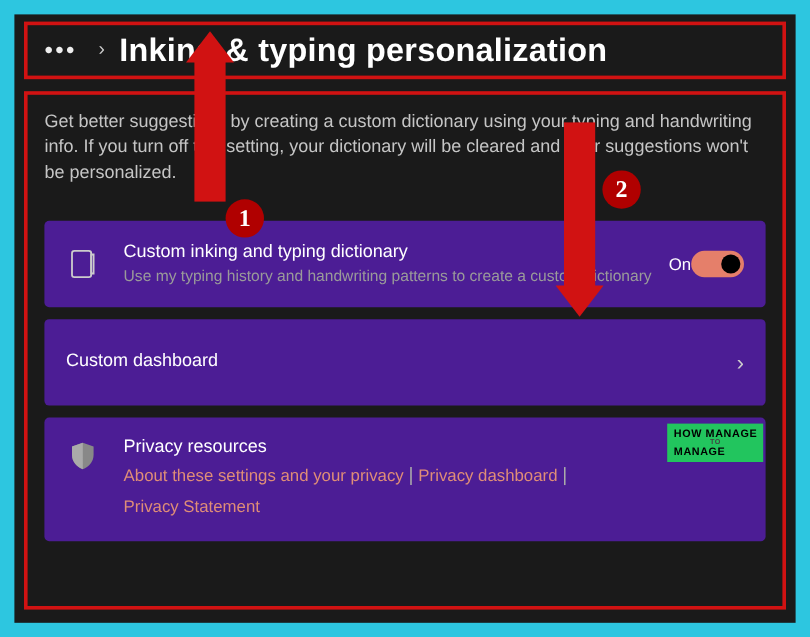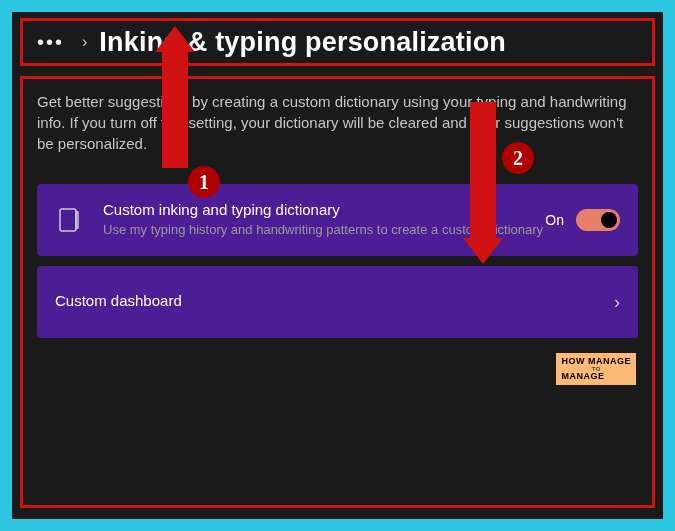--- a/index.html
+++ b/index.html
@@ -89,21 +89,20 @@
     margin-bottom: 3px;
   }
   .card-sub {
     font-size: 13px;
     color: #9a9a9a;
     line-height: 1.35;
   }
   .toggle-wrap {
     display: flex;
     align-items: center;
-    gap: 12px;
   }
   .toggle-label {
     font-size: 14px;
     color: #fff;
   }
   .toggle {
     width: 44px;
     height: 22px;
     background: #e57f6a;
     border-radius: 20px;
@@ -170,21 +169,21 @@
     align-items: center;
     justify-content: center;
     font-family: Georgia, serif;
   }
   .num1 { left: 176px; top: 154px; }
   .num2 { left: 490px; top: 130px; }
   .watermark {
     position: absolute;
     right: 16px;
     bottom: 120px;
-    background: #fdba74;
+    background: #22c55e;
     color: #000;
     font-size: 9px;
     font-weight: 700;
     padding: 4px 5px;
     line-height: 1;
     letter-spacing: 0.5px;
     font-family: Arial, sans-serif;
   }
   .watermark small { font-size: 6px; display: block; color: #444; text-align: center;}
   .dict-icon-svg { stroke: #ccc; stroke-width: 1.5; fill: none; }
@@ -221,20 +220,35 @@
           <span class="toggle-label">On</span>
           <div class="toggle"></div>
         </div>
       </div>
 
       <div class="card">
         <div class="card-title" style="flex:1">Custom dashboard</div>
         <span class="chevron-right">›</span>
       </div>
 
+      <div class="card" style="align-items:flex-start">
+        <div class="card-icon" style="margin-top:4px">
+          <svg width="22" height="24" viewBox="0 0 22 24">
+            <path class="shield" d="M11 1 L20 4 V11 C20 17 16 21 11 23 C6 21 2 17 2 11 V4 Z" fill="#777"></path>
+            <path d="M11 1 L11 23 C6 21 2 17 2 11 V4 Z" fill="#aaa"></path>
+          </svg>
+        </div>
+        <div class="card-text">
+          <div class="card-title">Privacy resources</div>
+          <div class="links-line">
+            <a href="#" class="link">About these settings and your privacy</a><span class="sep">|</span><a href="#" class="link">Privacy dashboard</a><span class="sep">|</span><br>
+            <a href="#" class="link">Privacy Statement</a>
+          </div>
+        </div>
+      </div>
 
       <div class="watermark">
         <span>HOW</span> <span>MANAGE</span><br>
         <small>TO</small>
         <span>MANAGE</span>
       </div>
 
     </div>
 
     <div class="arrow arrow-up"></div>

